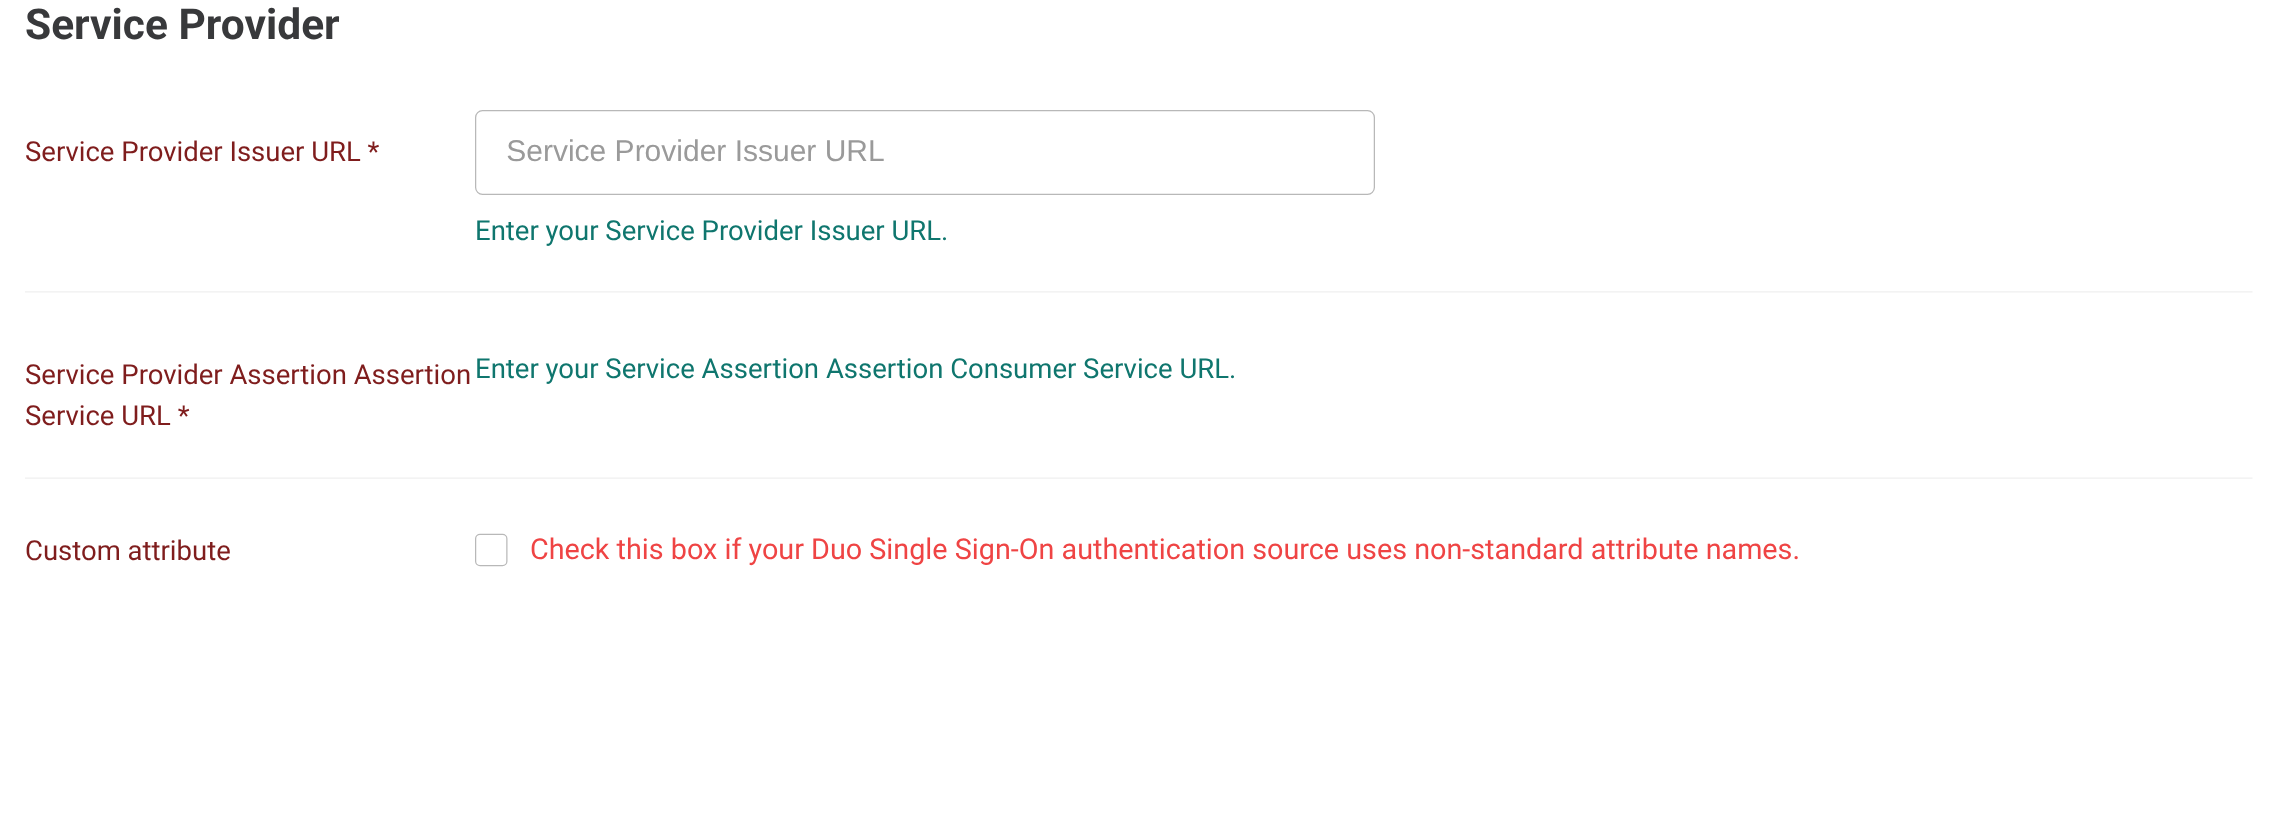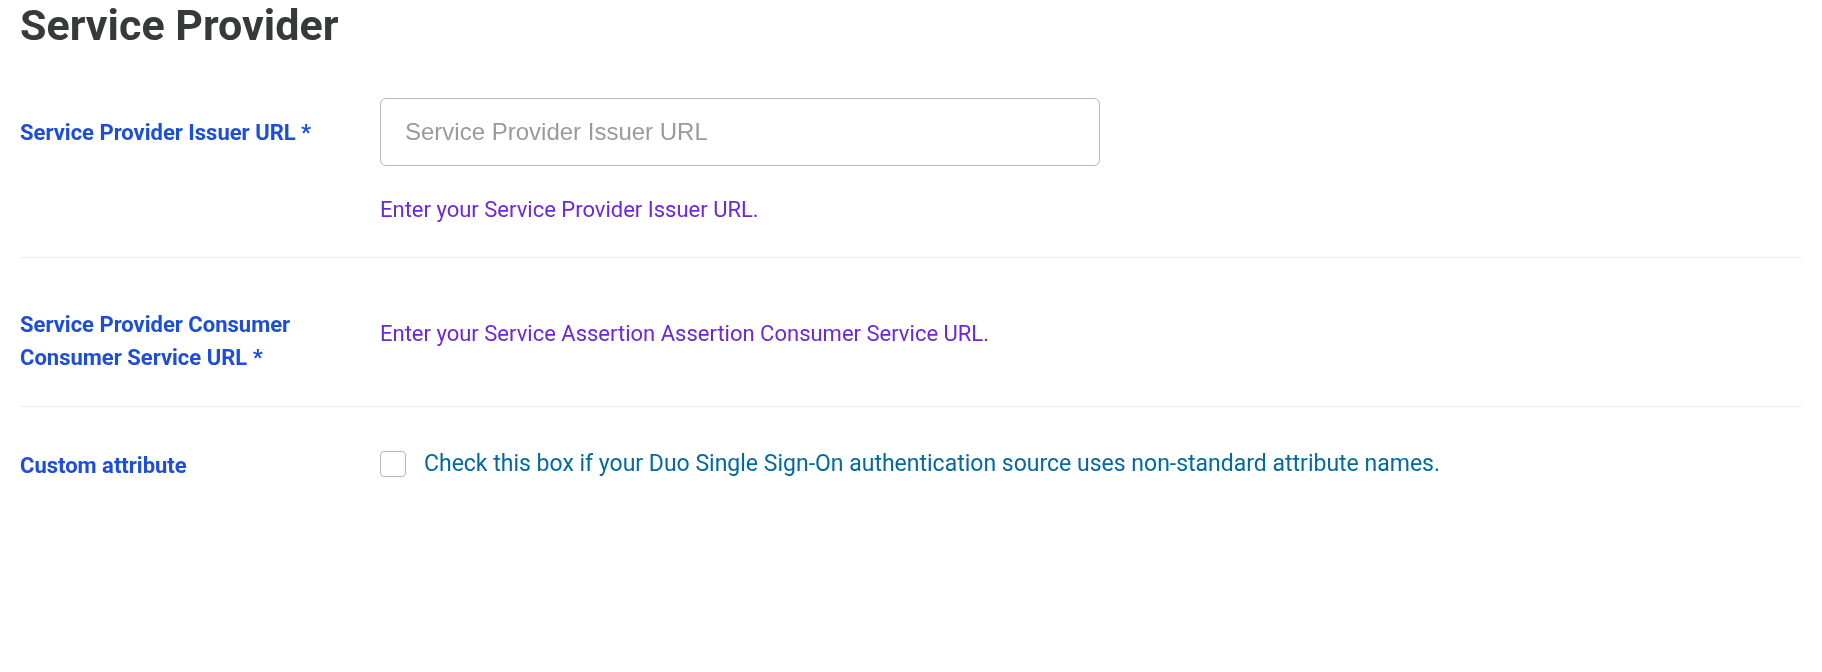--- a/index.html
+++ b/index.html
@@ -8,21 +8,21 @@
       padding: 0;
     }
     body {
       font-family: -apple-system, BlinkMacSystemFont, "Segoe UI", Roboto, Helvetica, Arial, sans-serif;
       background: #ffffff;
       color: #333333;
       padding: 0 20px;
       width: 1822px;
     }
     .section-title {
-      font-size: 43px;
+      font-size: 34px;
       font-weight: 700;
       color: #38393b;
       margin-bottom: 48px;
       padding-top: 0;
     }
     .form-row {
       display: flex;
       align-items: flex-start;
       padding: 32px 0;
       border-bottom: 1px solid #f0f0f0;
@@ -33,22 +33,22 @@
     .form-row:last-of-type {
       border-bottom: none;
     }
     .form-label-col {
       width: 360px;
       flex-shrink: 0;
       padding-top: 18px;
     }
     .form-label {
       font-size: 22px;
-      font-weight: 700;
-      color: #1d4ed8;
+      font-weight: 400;
+      color: #7f1d1d;
       line-height: 1.5;
     }
     .form-input-col {
       flex: 1;
       max-width: 1440px;
     }
     .text-input {
       width: 720px;
       height: 68px;
       padding: 0 24px;
@@ -57,22 +57,22 @@
       border: 1px solid #b8b8b8;
       border-radius: 6px;
       outline: none;
       background: #fff;
     }
     .text-input::placeholder {
       color: #9a9a9a;
     }
     .help-text {
       font-size: 22px;
-      color: #6d28d9;
-      margin-top: 30px;
+      color: #0f766e;
+      margin-top: 16px;
       line-height: 1.3;
     }
     .checkbox-row {
       display: flex;
       align-items: center;
       padding-top: 10px;
     }
     .checkbox-input {
       width: 26px;
       height: 26px;
@@ -84,21 +84,21 @@
       background: #fff;
       flex-shrink: 0;
       margin-right: 18px;
     }
     .checkbox-input:checked {
       background: #0066cc;
       border-color: #0066cc;
     }
     .checkbox-label {
       font-size: 23px;
-      color: #0369a1;
+      color: #ef4444;
       line-height: 1.3;
     }
     .form-label-col.checkbox-align {
       padding-top: 10px;
     }
   </style>
 </head>
 <body>
 
 <h1 class="section-title">Service Provider</h1>
@@ -108,21 +108,21 @@
     <label class="form-label">Service Provider Issuer URL *</label>
   </div>
   <div class="form-input-col">
     <input type="text" class="text-input" placeholder="Service Provider Issuer URL" style="">
     <div class="help-text">Enter your Service Provider Issuer URL.</div>
   </div>
 </div>
 
 <div class="form-row">
   <div class="form-label-col">
-    <label class="form-label">Service Provider Consumer Consumer Service URL *</label>
+    <label class="form-label">Service Provider Assertion Assertion Service URL *</label>
   </div>
   <div class="form-input-col">
     <div class="help-text">Enter your Service Assertion Assertion Consumer Service URL.</div>
   </div>
 </div>
 
 <div class="form-row">
   <div class="form-label-col checkbox-align">
     <label class="form-label">Custom attribute</label>
   </div>

